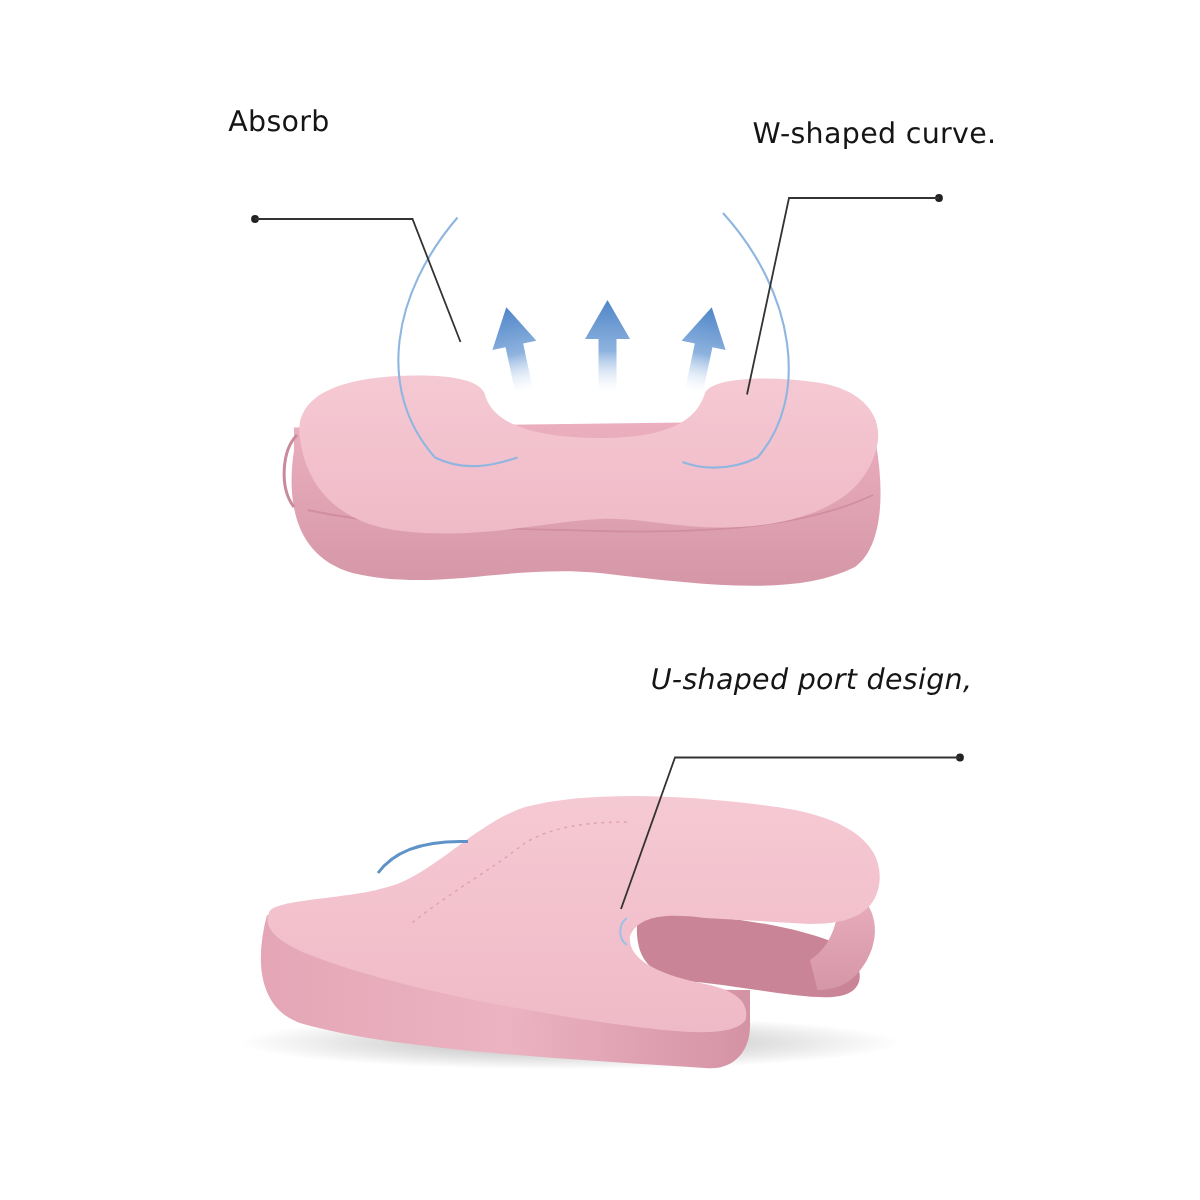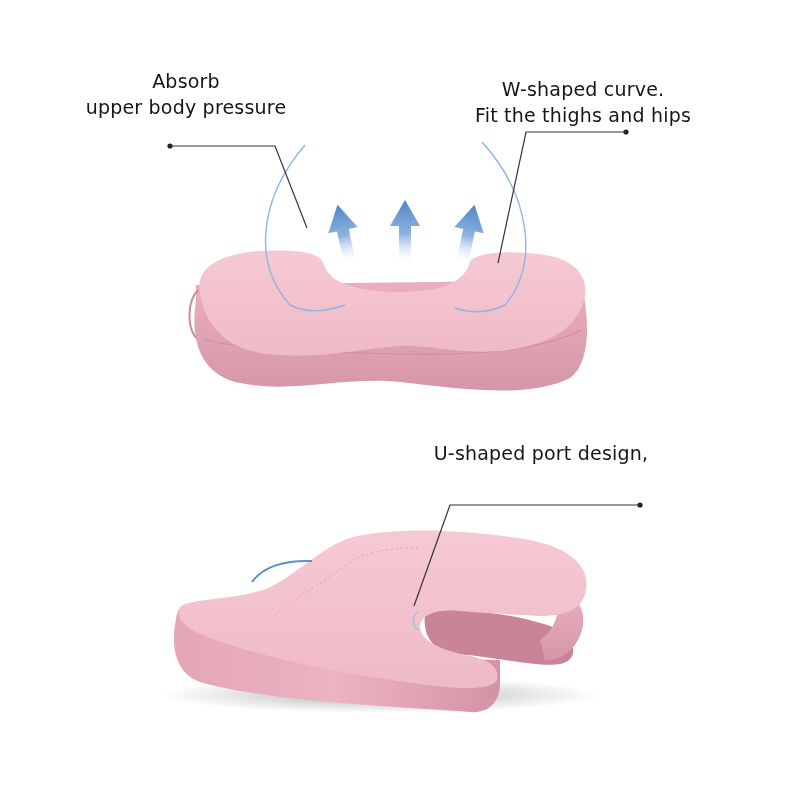--- a/index.html
+++ b/index.html
@@ -3,34 +3,32 @@
   <meta charset="utf-8">
   <style>
     html, body { margin: 0; padding: 0; background: #ffffff; }
     body { width: 800px; height: 800px; position: relative; overflow: hidden;
            font-family: "DejaVu Sans", "Liberation Sans", sans-serif; color: #111111; }
     .caption { position: absolute; text-align: center; font-size: 19px; line-height: 26px;
                font-weight: normal; letter-spacing: 0.2px; color: #151515; }
     .caption span { display: block; white-space: nowrap; }
     #cap-absorb { left: 58px; top: 68px; width: 256px; }
     #cap-wshape { left: 452px; top: 76px; width: 262px; }
-    #cap-ushape { left: 396px; top: 440px; width: 290px; }
+    #cap-ushape { left: 396px; top: 440px; width: 290px; font-style: italic; }
     svg.art { position: absolute; left: 0; top: 0; }
   </style>
 </head>
 <body>
 
 <div class="caption" id="cap-absorb">
   <span>Absorb</span>
-  <span>upper body pressure</span>
 </div>
 
 <div class="caption" id="cap-wshape">
   <span>W-shaped curve.</span>
-  <span>Fit the thighs and hips</span>
 </div>
 
 <div class="caption" id="cap-ushape">
   <span>U-shaped port design,</span>
 </div>
 
 <svg class="art" width="800" height="800" viewBox="0 0 800 800">
   <defs>
     <linearGradient id="arrowGrad" x1="0" y1="0" x2="0" y2="1">
       <stop offset="0" stop-color="#4f86c8"></stop>

